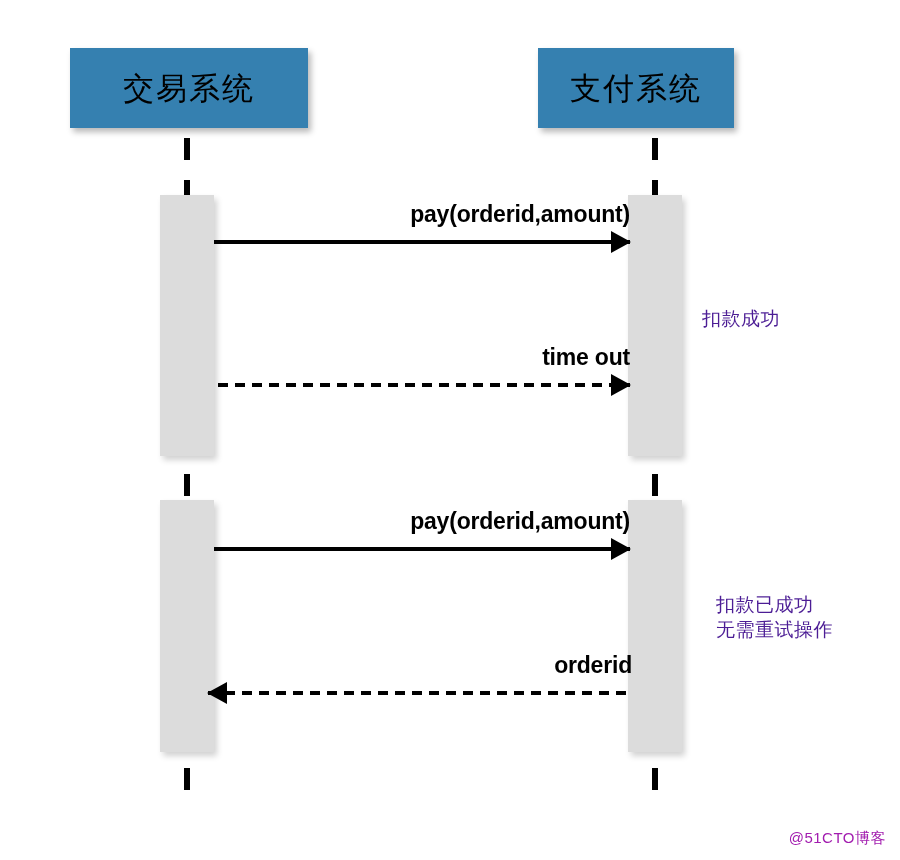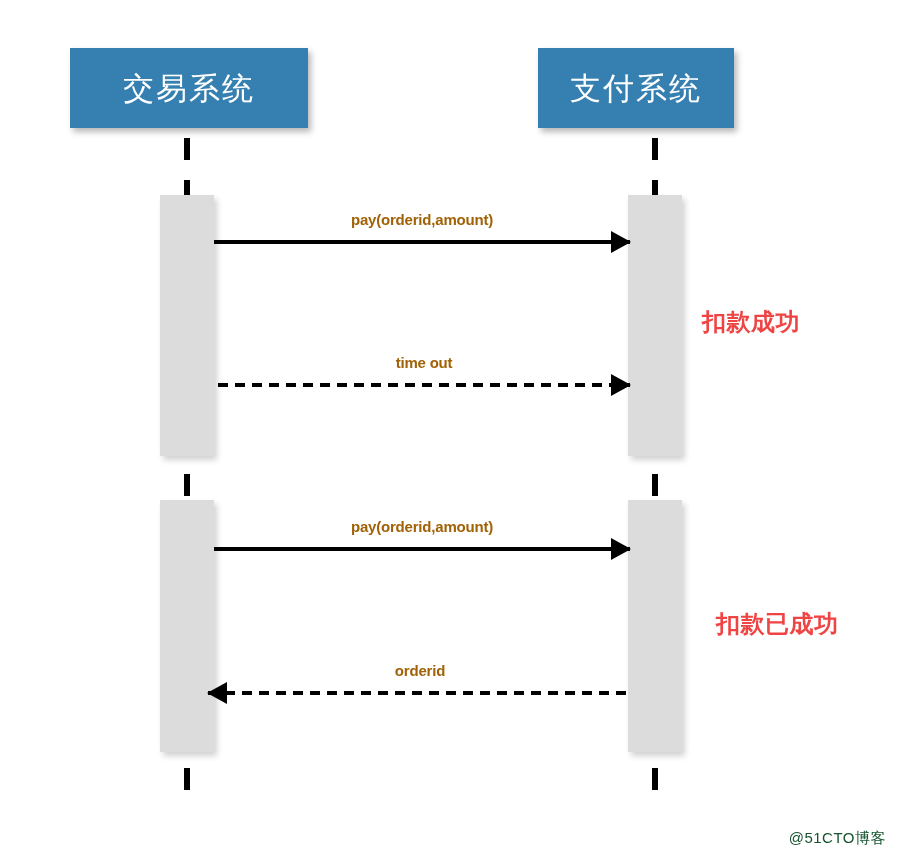--- a/index.html
+++ b/index.html
@@ -23,21 +23,21 @@
   .actor-box {
     position: absolute;
     box-sizing: border-box;
     background: #3580b0;
     display: flex;
     align-items: center;
     justify-content: center;
     box-shadow: 3px 4px 6px rgba(0,0,0,0.28);
   }
   .actor-box .actor-label {
-    color: #ffffff;
+    color: #000000;
     font-size: 31px;
     font-weight: 400;
     letter-spacing: 2px;
     line-height: 1;
     white-space: nowrap;
   }
   #actor-box-trade { left: 70px;  top: 48px; width: 238px; height: 80px; }
   #actor-box-pay   { left: 538px; top: 48px; width: 196px; height: 80px; }
 
   
@@ -92,49 +92,49 @@
     left: -1px;
     border-top: 11px solid transparent;
     border-bottom: 11px solid transparent;
     border-right: 20px solid #000000;
   }
   .msg .msg-label {
     position: absolute;
     bottom: 12px;
     left: 0;
     width: 100%;
-    text-align: center;
-    font-size: 15px;
+    text-align: right;
+    font-size: 23px;
     font-weight: bold;
-    color: #a16207;
+    color: #000000;
     white-space: nowrap;
     letter-spacing: -0.2px;
   }
 
   
   .note {
     position: absolute;
-    font-size: 24px;
-    font-weight: bold;
-    color: #ef4444;
+    font-size: 19px;
+    font-weight: normal;
+    color: #4c1d95;
     line-height: 1.32;
     white-space: nowrap;
     letter-spacing: 0.5px;
   }
   #note-deduct-ok   { left: 702px; top: 306px; }
-  #note-already-ok  { left: 716px; top: 608px; text-align: left; }
+  #note-already-ok  { left: 716px; top: 592px; text-align: left; }
   .note .note-line { display: block; }
 
   
   #watermark {
     position: absolute;
     right: 14px;
     bottom: 12px;
     font-size: 15px;
-    color: #14532d;
+    color: #a21caf;
     letter-spacing: 0.5px;
     white-space: nowrap;
   }
 </style>
 </head>
 <body>
 
 <div id="canvas">
 
   <div class="actor-box" id="actor-box-trade">
@@ -177,17 +177,18 @@
     <div class="msg-line"></div>
     <div class="arrow-head"></div>
   </div>
 
   <div class="note" id="note-deduct-ok">
     <span class="note-line">扣款成功</span>
   </div>
 
   <div class="note" id="note-already-ok">
     <span class="note-line">扣款已成功</span>
+    <span class="note-line">无需重试操作</span>
   </div>
 
   <div id="watermark">@51CTO博客</div>
 
 </div>
 
 </body></html>

